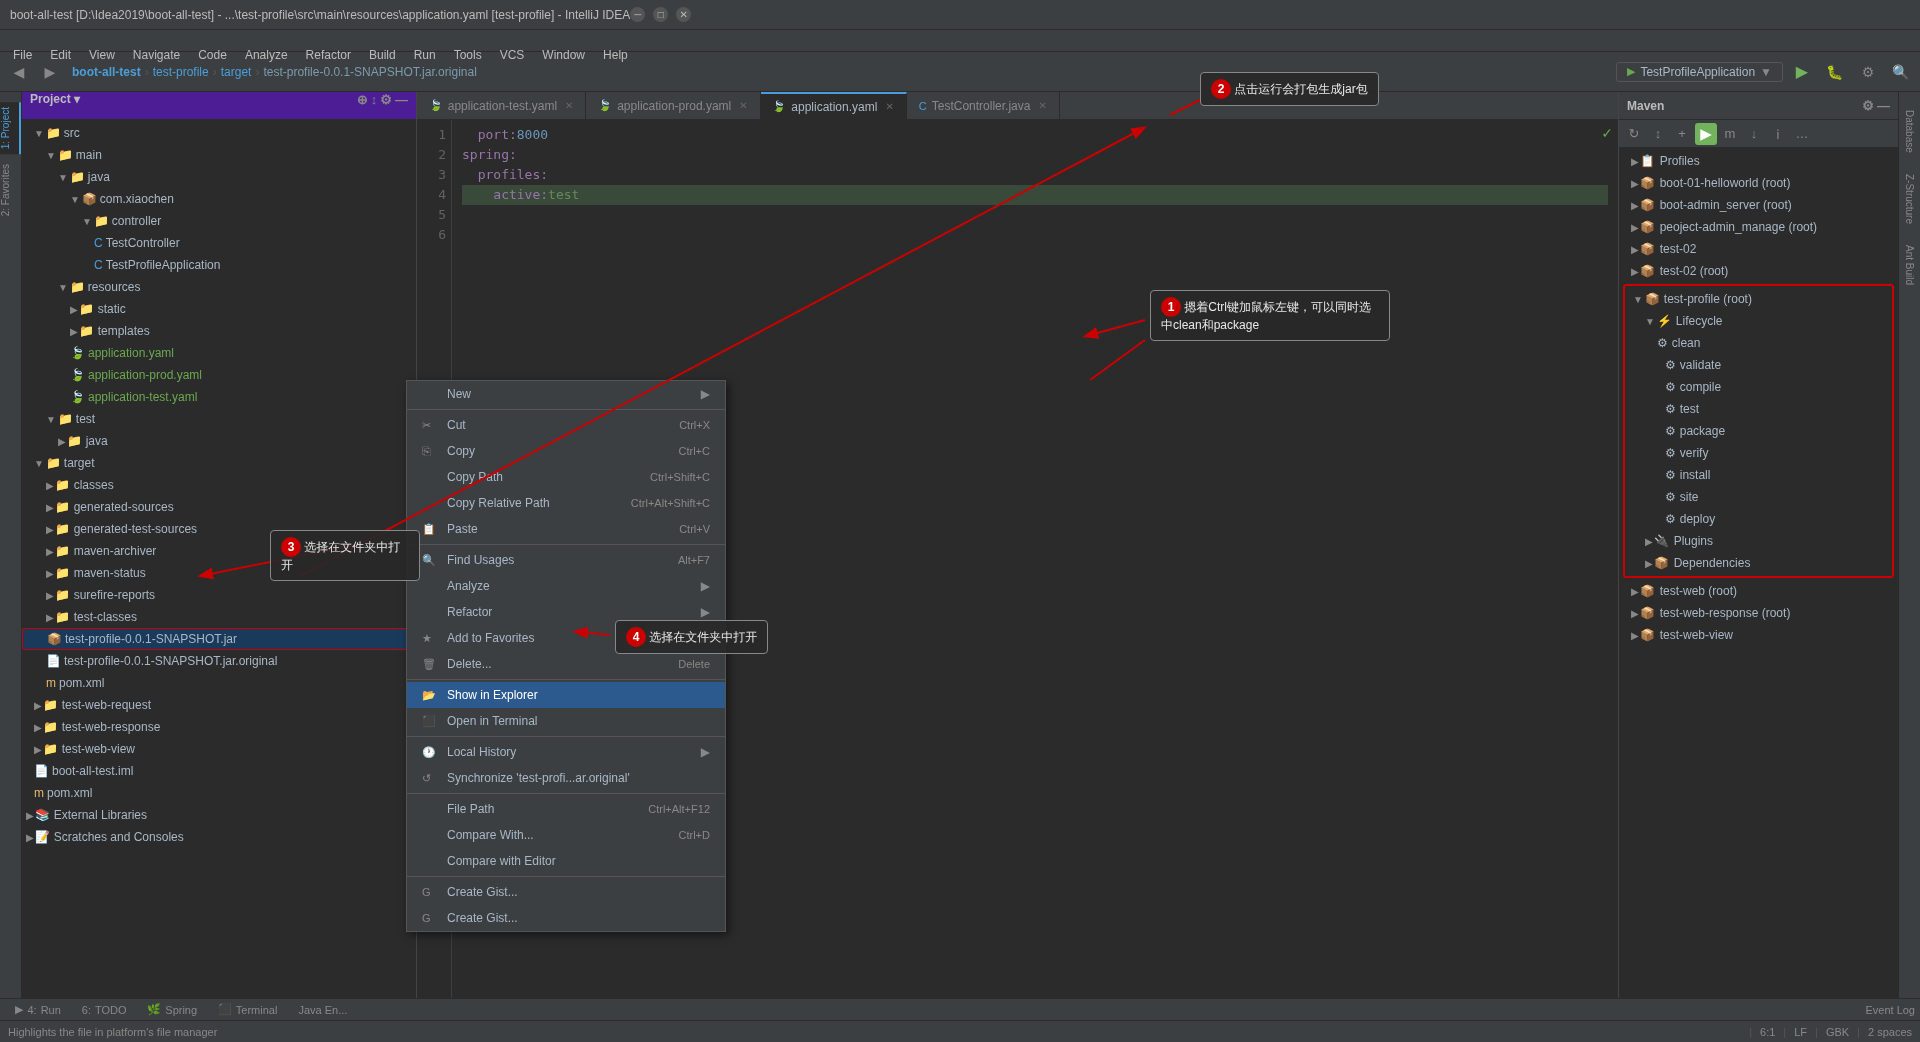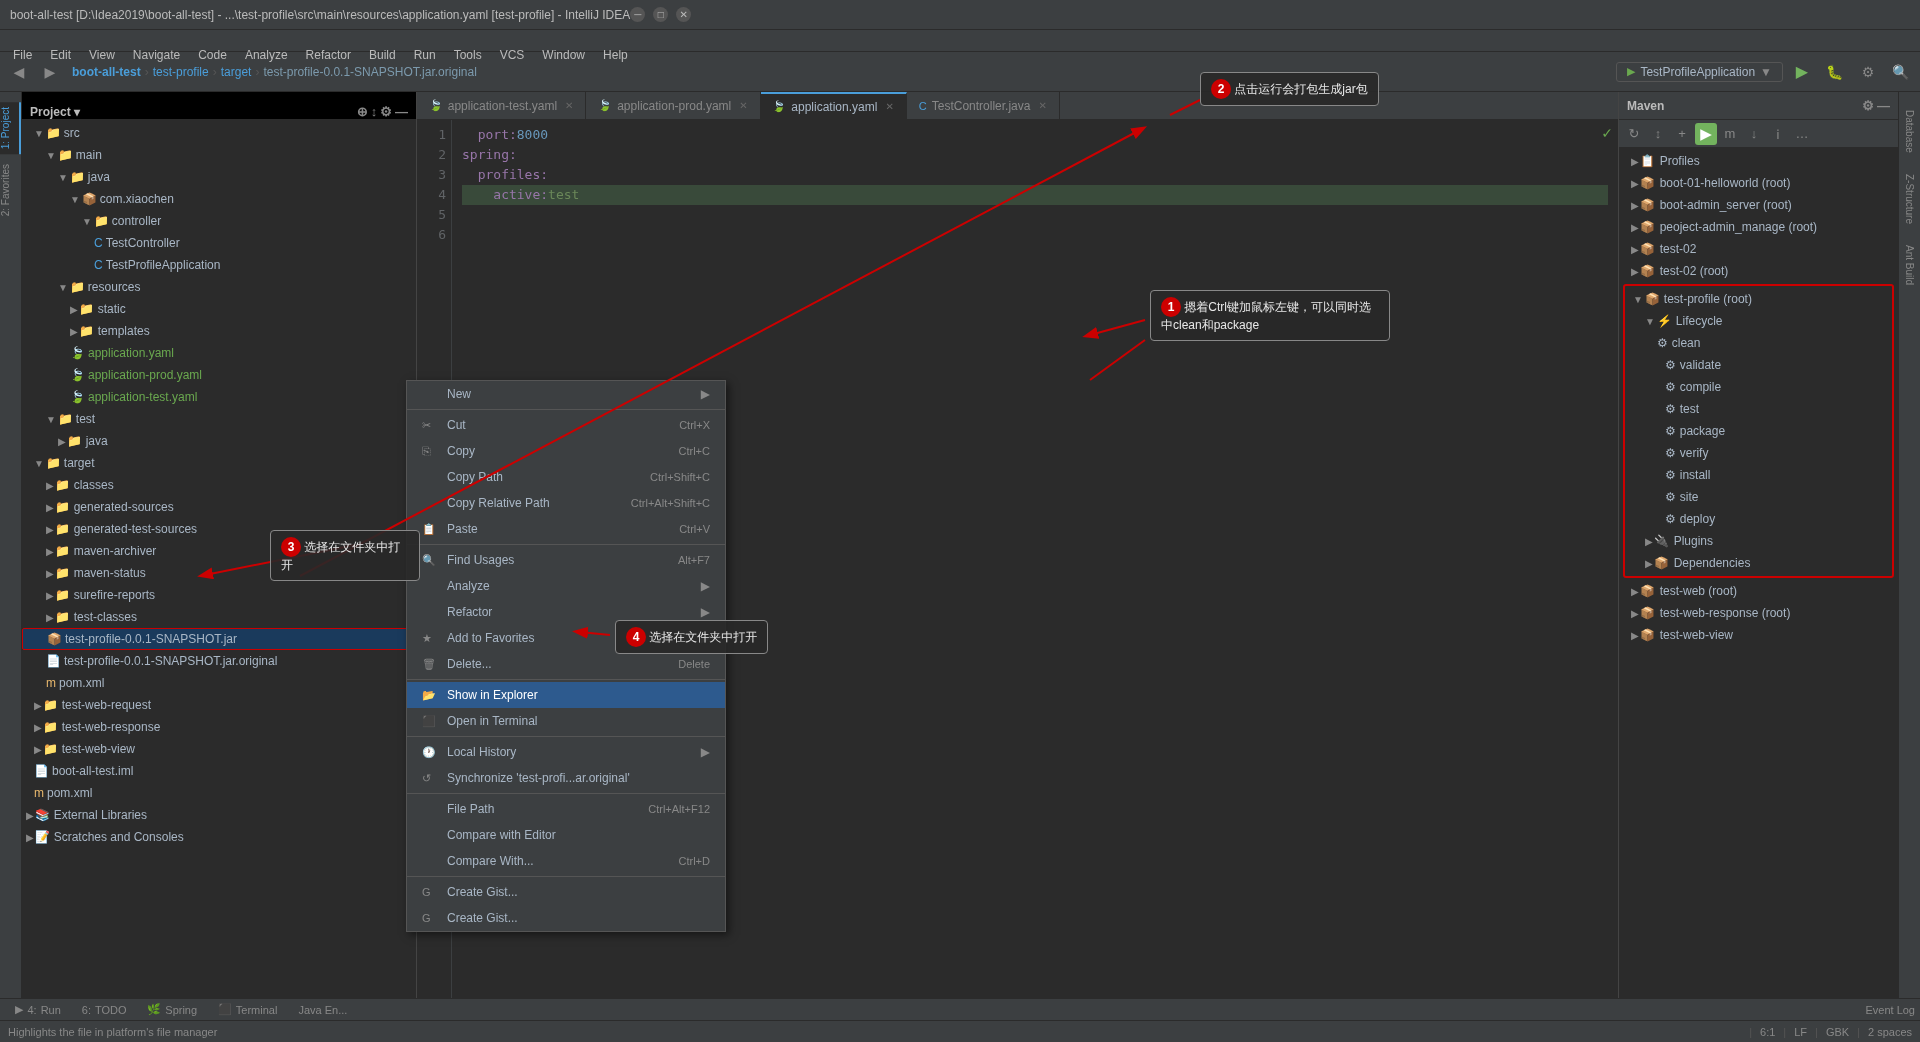--- a/index.html
+++ b/index.html
@@ -22,21 +22,21 @@
     .tb-btn { width: 28px; height: 28px; display: flex; align-items: center; justify-content: center; border-radius: 3px; cursor: pointer; color: #888; font-size: 14px; }
     #breadcrumb { display: flex; align-items: center; gap: 4px; font-size: 12px; color: #7c9aad; margin-left: 5px; }
     #breadcrumb span { cursor: pointer; }
     #breadcrumb .sep { color: #555; }
 
     
     #main { display: flex; height: calc(1042px - 30px - 22px - 40px - 22px - 22px); }
 
     
     #project-panel { width: 395px; background: #2b2b2b; border-right: 1px solid #444; display: flex; flex-direction: column; }
-    #project-header { height: 28px; background: #000000; display: flex; align-items: flex-end; padding: 0 8px; font-size: 12px; font-weight: bold; color: #bbb; border-bottom: 1px solid #2b2b2b; gap: 5px; }
+    #project-header { height: 28px; background: #4c1d95; display: flex; align-items: flex-start; padding: 0 8px; font-size: 12px; font-weight: bold; color: #bbb; border-bottom: 1px solid #2b2b2b; gap: 5px; }
     #project-header .header-actions { margin-left: auto; display: flex; gap: 3px; }
     #project-header .ha-btn { color: #888; cursor: pointer; font-size: 13px; }
     #project-tree { flex: 1; overflow-y: auto; padding: 2px 0; }
     .tree-item { display: flex; align-items: center; height: 22px; padding-left: 4px; cursor: pointer; white-space: nowrap; font-size: 12px; }
     .tree-indent { display: inline-block; }
     .tree-icon { margin-right: 3px; font-size: 12px; }
     .tree-label { color: #a9b7c6; }
     .tree-label.folder { color: #a9b7c6; }
     .tree-label.java-file { color: #a9b7c6; }
     .tree-label.yaml-file { color: #6aa84f; }
@@ -701,26 +701,26 @@
     <span>Synchronize 'test-profi...ar.original'</span>
   </div>
   <div class="cm-separator"></div>
   <div class="cm-item">
     <span class="cm-icon"></span>
     <span>File Path</span>
     <span class="cm-shortcut">Ctrl+Alt+F12</span>
   </div>
   <div class="cm-item">
     <span class="cm-icon"></span>
-    <span>Compare with Editor</span>
-  </div>
-  <div class="cm-item">
-    <span class="cm-icon"></span>
     <span>Compare With...</span>
     <span class="cm-shortcut">Ctrl+D</span>
+  </div>
+  <div class="cm-item">
+    <span class="cm-icon"></span>
+    <span>Compare with Editor</span>
   </div>
   <div class="cm-separator"></div>
   <div class="cm-item">
     <span class="cm-icon">G</span>
     <span>Create Gist...</span>
   </div>
   <div class="cm-item">
     <span class="cm-icon">G</span>
     <span>Create Gist...</span>
   </div>

